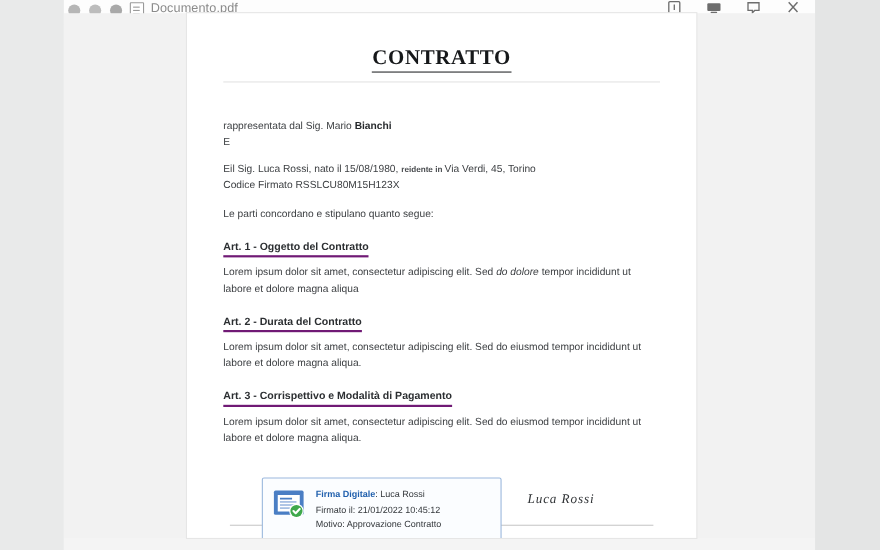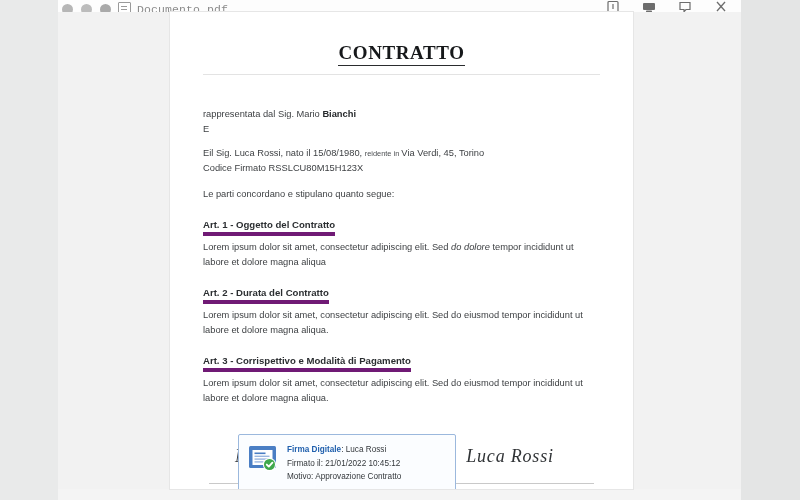--- a/index.html
+++ b/index.html
@@ -19,21 +19,21 @@
   .window{position:absolute;left:58px;top:0;width:683px;height:500px;background:#f4f4f4;overflow:hidden;}
 
   
   .titlebar{position:absolute;left:0;top:-10px;width:683px;height:33px;background:#fdfdfd;
             border-bottom:1px solid #dcdcdc;box-sizing:border-box;}
   .lights{position:absolute;left:4px;top:14px;display:flex;gap:8px;}
   .light{width:11px;height:11px;border-radius:50%;background:#b6b6b6;}
   .light.l2{background:#bcbcbc;}
   .light.l3{background:#a9a9a9;}
 
-  .doc-tab{position:absolute;left:60px;top:12px;display:flex;align-items:center;gap:6px;font-family:Liberation Mono, monospace;}
+  .doc-tab{position:absolute;left:60px;top:12px;display:flex;gap:6px;}
   .doc-ico{width:11px;height:13px;border:1.2px solid #9a9a9a;border-radius:1px;
            position:relative;background:#fff;}
   .doc-ico:before{content:"";position:absolute;left:2px;top:3px;width:6px;height:1px;
       background:#9a9a9a;box-shadow:0 3px 0 #9a9a9a,0 6px 0 #9a9a9a;}
   .doc-name{font-size:11.5px;color:#8b8b8b;letter-spacing:.1px;}
 
   .tb-actions{position:absolute;right:12px;top:9px;display:flex;gap:20px;align-items:center;}
   .tb-btn{width:16px;height:16px;position:relative;color:#6d6d6d;}
   .tb-btn svg{display:block;}
 
@@ -50,30 +50,30 @@
     text-align:center;font-family:"Liberation Serif",serif;font-weight:700;
     font-size:19px;letter-spacing:.6px;color:#16181a;margin:6px 0 0 0;
   }
   .doc-title span{border-bottom:1.3px solid #2a2c2e;padding-bottom:2px;}
   .title-rule{height:1px;background:#e3e3e3;margin:10px 0 17px 0;}
 
   .para{font-size:9.3px;line-height:15px;color:#3c3f42;margin:0 0 11px 0;}
   .para.tight{margin-bottom:9px;}
   .b{font-weight:700;color:#26292c;margin-top:36px;}
   .i{font-style:italic;}
-  .sm{font-size:7.4px;color:#4a4d50;}
+  .sm{font-size:7.4px;color:#4a4d50;font-weight:bold;}
 
   .art{font-size:9.6px;font-weight:600;color:#2b2e31;margin:17px 0 10px 0;display:block;}
-  .art span{border-bottom:4px solid #701a75;padding-bottom:1.5px;}
+  .art span{border-bottom:2px solid #701a75;padding-bottom:1.5px;}
 
   
   .signs{display:flex;justify-content:space-between;margin:40px 6px 0 6px;}
   .sign{width:168px;text-align:center;}
   .sig-name{
-    font-family:"Liberation Serif",serif;font-style:italic;font-size:18px;
+    font-family:"Liberation Serif",serif;font-style:italic;font-size:12px;
     color:#303336;letter-spacing:.8px;margin-bottom:16px;white-space:nowrap;
   }
   .sig-rule{height:1px;background:#c9c9c9;}
   .sig-cap{font-size:8px;color:#4d5053;margin-top:17px;}
 
   
   .dsig{
     position:absolute;left:68px;top:422px;width:218px;
     border:1.2px solid #9bb8dd;background:#fbfdff;border-radius:2px;
     padding:8px 10px 9px 9px;box-sizing:border-box;display:flex;gap:9px;

